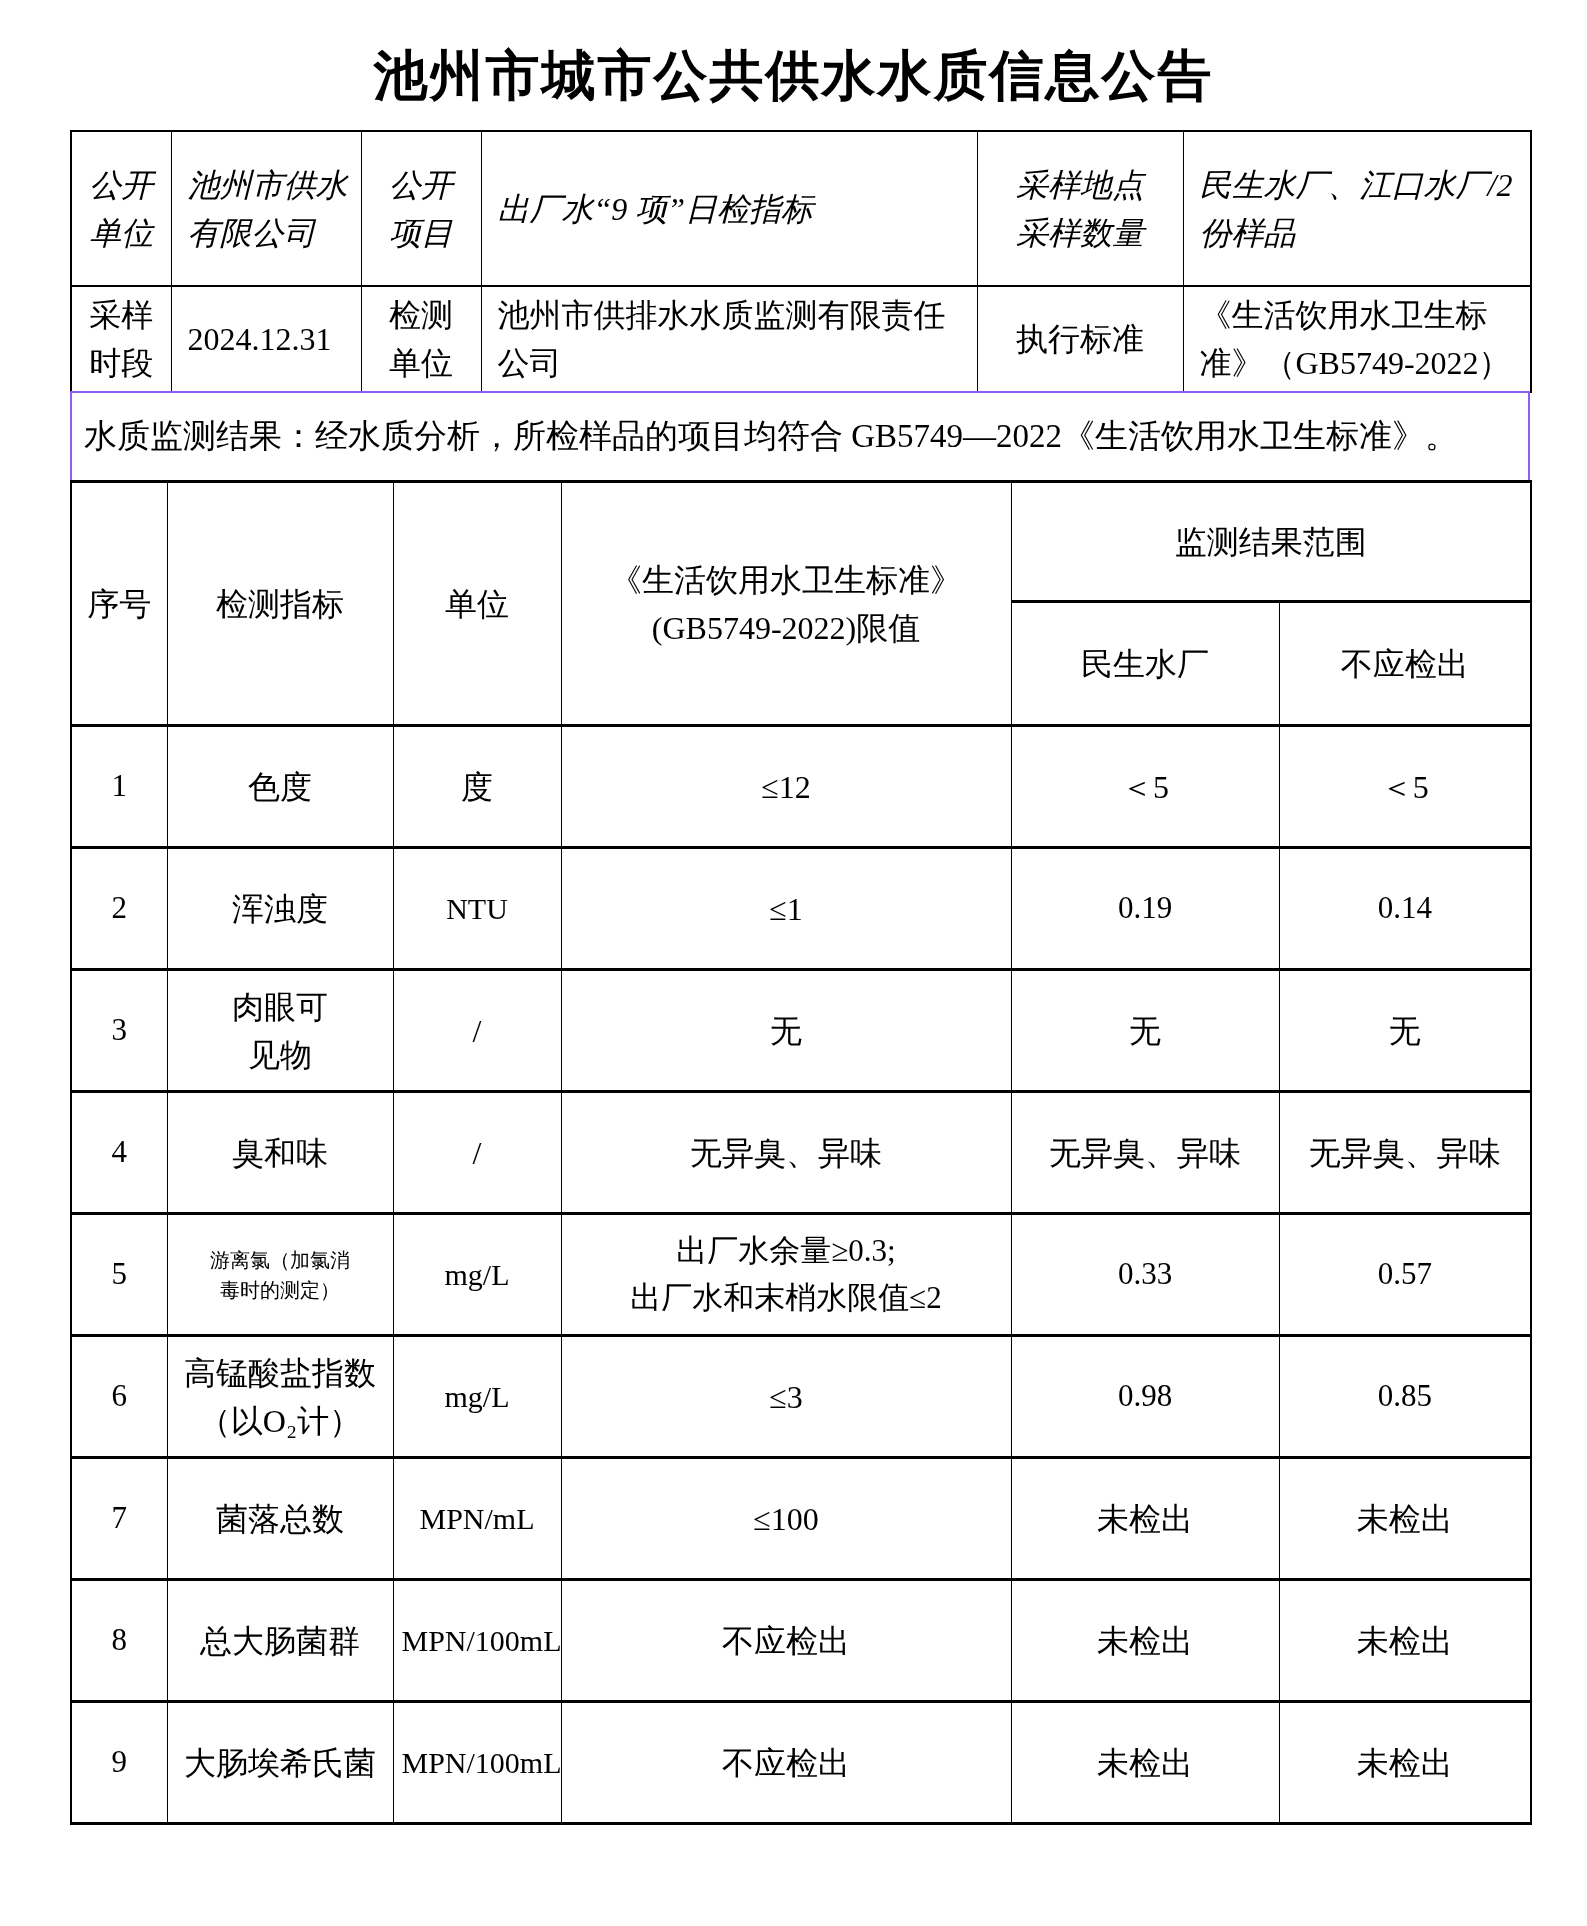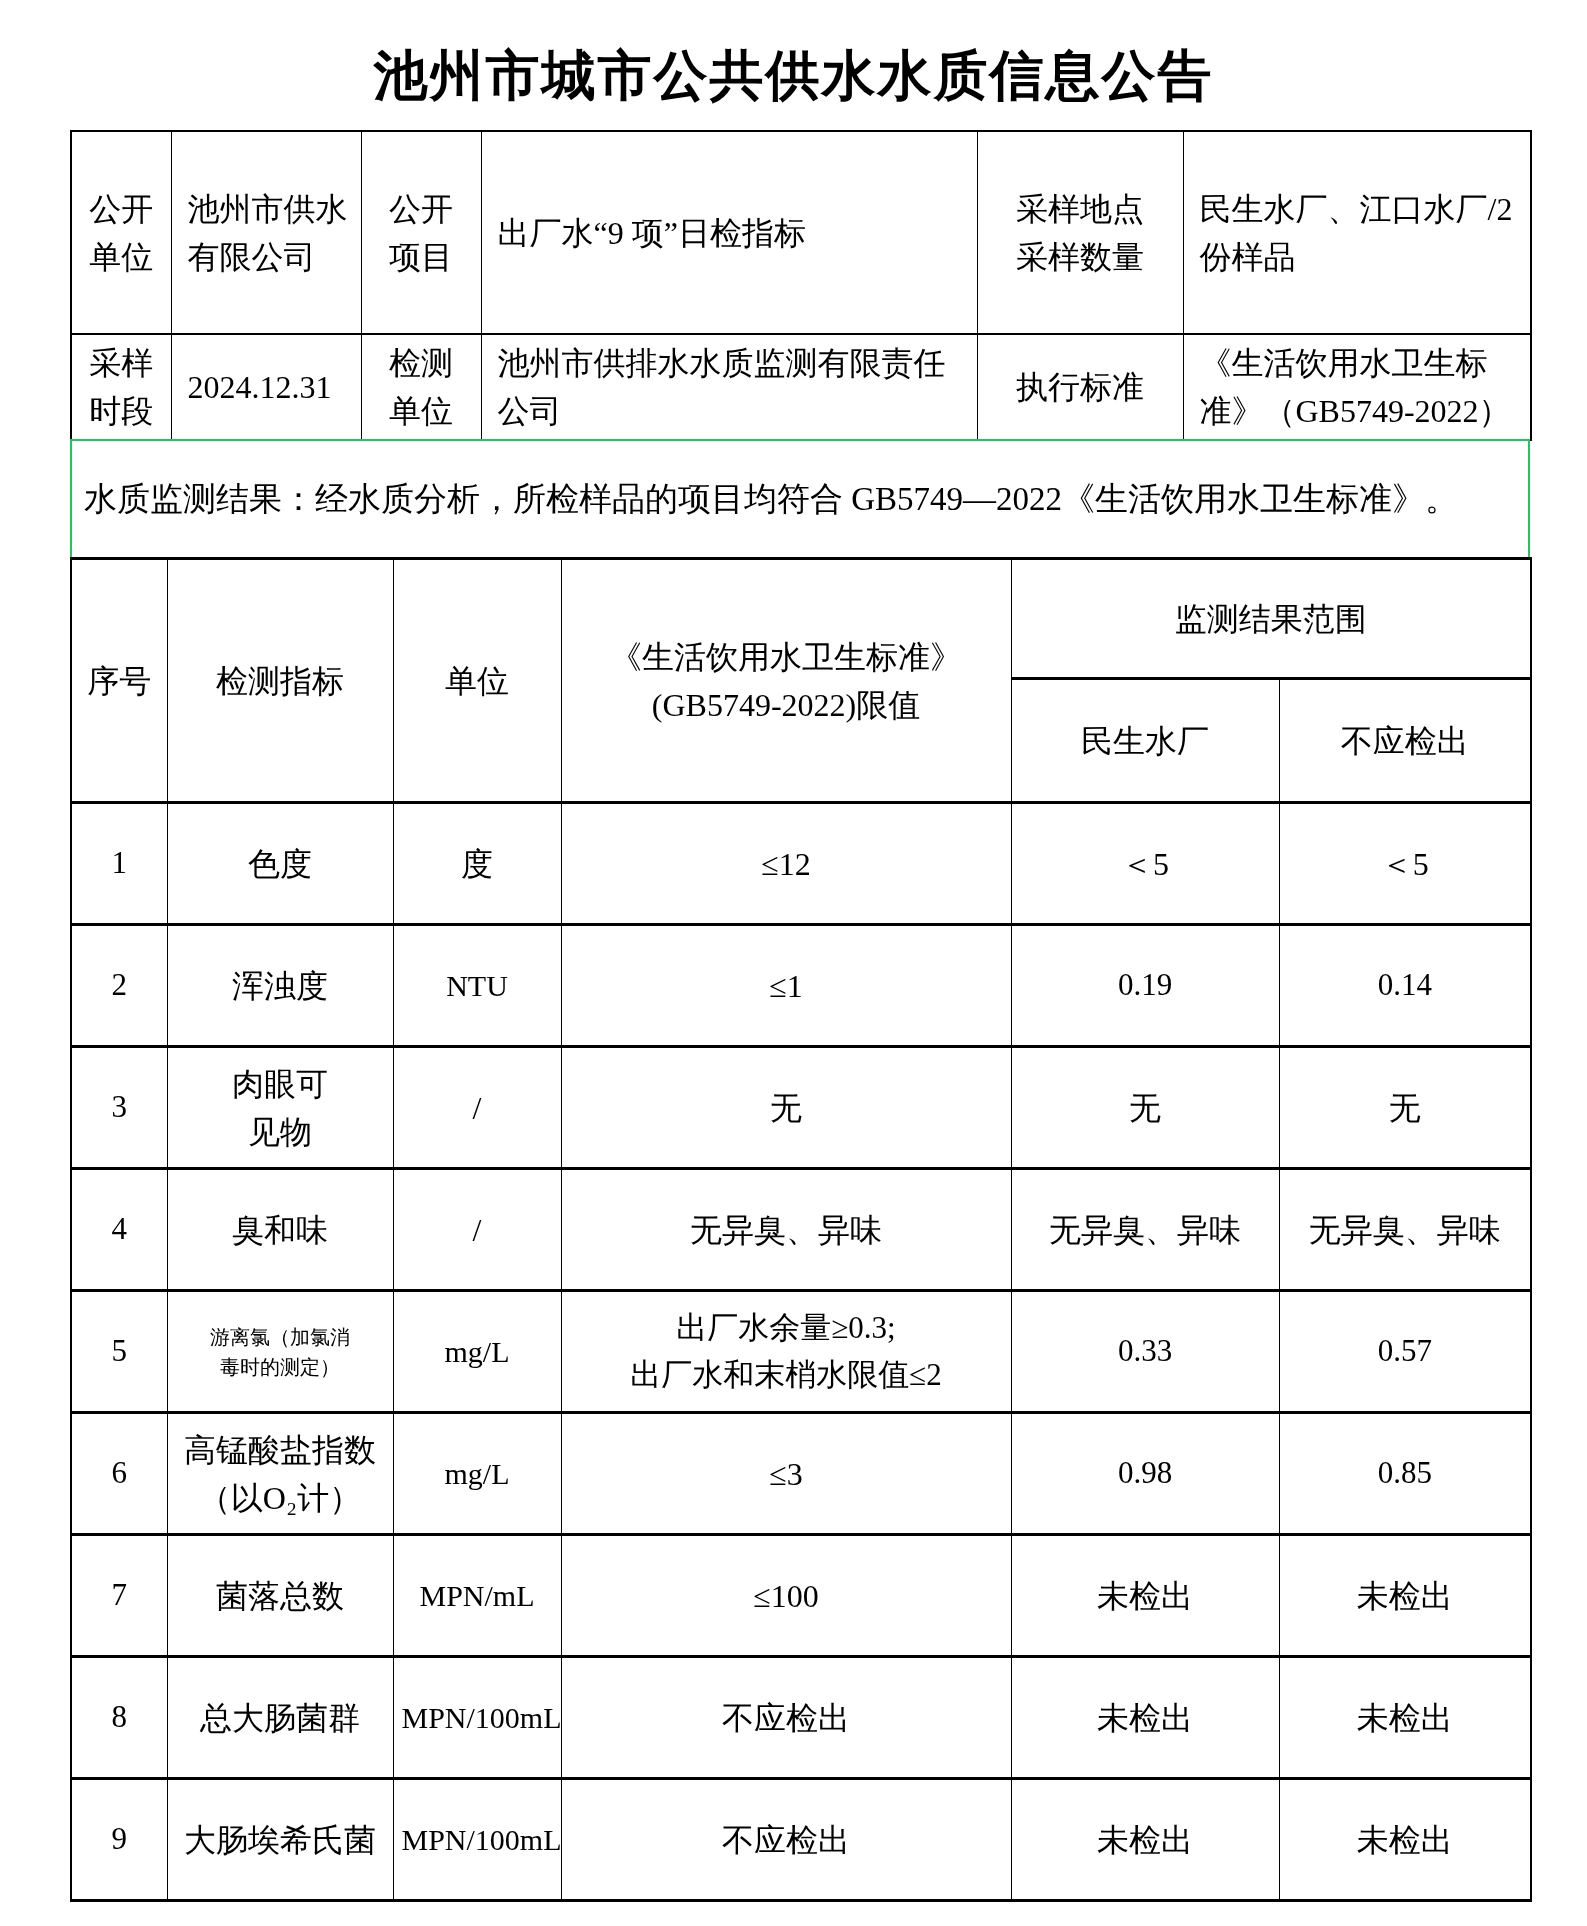--- a/index.html
+++ b/index.html
@@ -22,28 +22,28 @@
   td, th {
     font-size:32px; font-weight:normal;
     text-align:center; vertical-align:middle;
     white-space:pre-line; line-height:1.5;
     padding:4px 8px; overflow:hidden;
   }
 
   
   .info-table { border:2px solid #000; }
   .info-table td { border:1px solid #000; border-top-width:2px; border-bottom-width:2px; }
-  .info-r1 { height:203px; }
+  .info-r1 { height:155px;font-style:italic; }
   .info-r2 { height:101px; }
   .cell-left { text-align:left; padding-left:16px; }
 
   
   .note-box {
-    box-sizing:border-box; width:1460px; height:120px; margin-top:-2px;
-    border:2px solid #22c55e;
+    box-sizing:border-box; width:1460px; height:91px; margin-top:-2px;
+    border:2px solid #8b5cf6;
     display:flex; align-items:center;
     font-size:33px; padding-left:12px;
   }
 
   
   .results-table { margin-top:-2px; border:2px solid #000; }
   .results-table th, .results-table td {
     border:1px solid #000; border-top-width:3px; border-bottom-width:3px;
   }
   .hdr-r1 { height:120px; }

